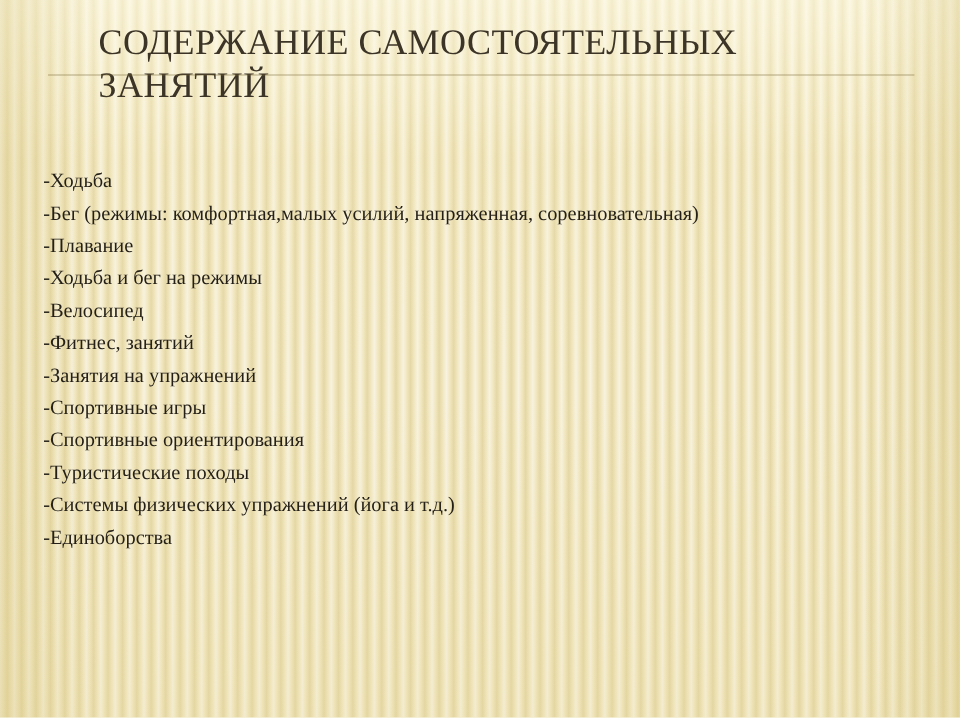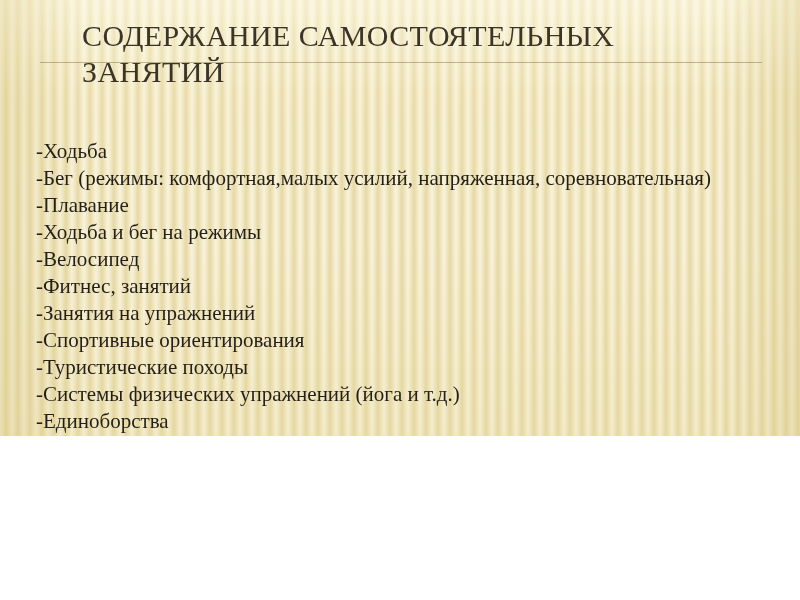--- a/index.html
+++ b/index.html
@@ -9,21 +9,21 @@
   body {
     width: 800px;
     height: 600px;
     overflow: hidden;
     font-family: "Liberation Serif", serif;
   }
 
   .slide {
     position: relative;
     width: 800px;
-    height: 436px;
+    height: 598px;
     box-sizing: border-box;
     background-color: #efe4b8;
     overflow: hidden;
   }
 
   
   .slide-bg {
     position: absolute;
     inset: 0;
     background-image:
@@ -87,21 +87,21 @@
     left: 36px;
     top: 138px;
     width: 730px;
     margin: 0;
     padding: 0;
     list-style: none;
   }
 
   .body-list li {
     font-family: "Liberation Serif", serif;
-    font-size: 21px;
+    font-size: 17px;
     line-height: 26px;
     color: #241f17;
     white-space: nowrap;
     margin: 0 0 1px 0;
   }
 </style>
 </head>
 <body>
 
 <div class="slide">
@@ -113,18 +113,19 @@
   <div class="title-rule"></div>
 
   <ul class="body-list">
     <li>-Ходьба</li>
     <li>-Бег (режимы: комфортная,малых усилий, напряженная, соревновательная)</li>
     <li>-Плавание</li>
     <li>-Ходьба и бег на режимы</li>
     <li>-Велосипед</li>
     <li>-Фитнес, занятий</li>
     <li>-Занятия на упражнений</li>
+    <li>-Спортивные игры</li>
     <li>-Спортивные ориентирования</li>
     <li>-Туристические походы</li>
     <li>-Системы физических упражнений (йога и т.д.)</li>
     <li>-Единоборства</li>
   </ul>
 </div>
 
 </body></html>

